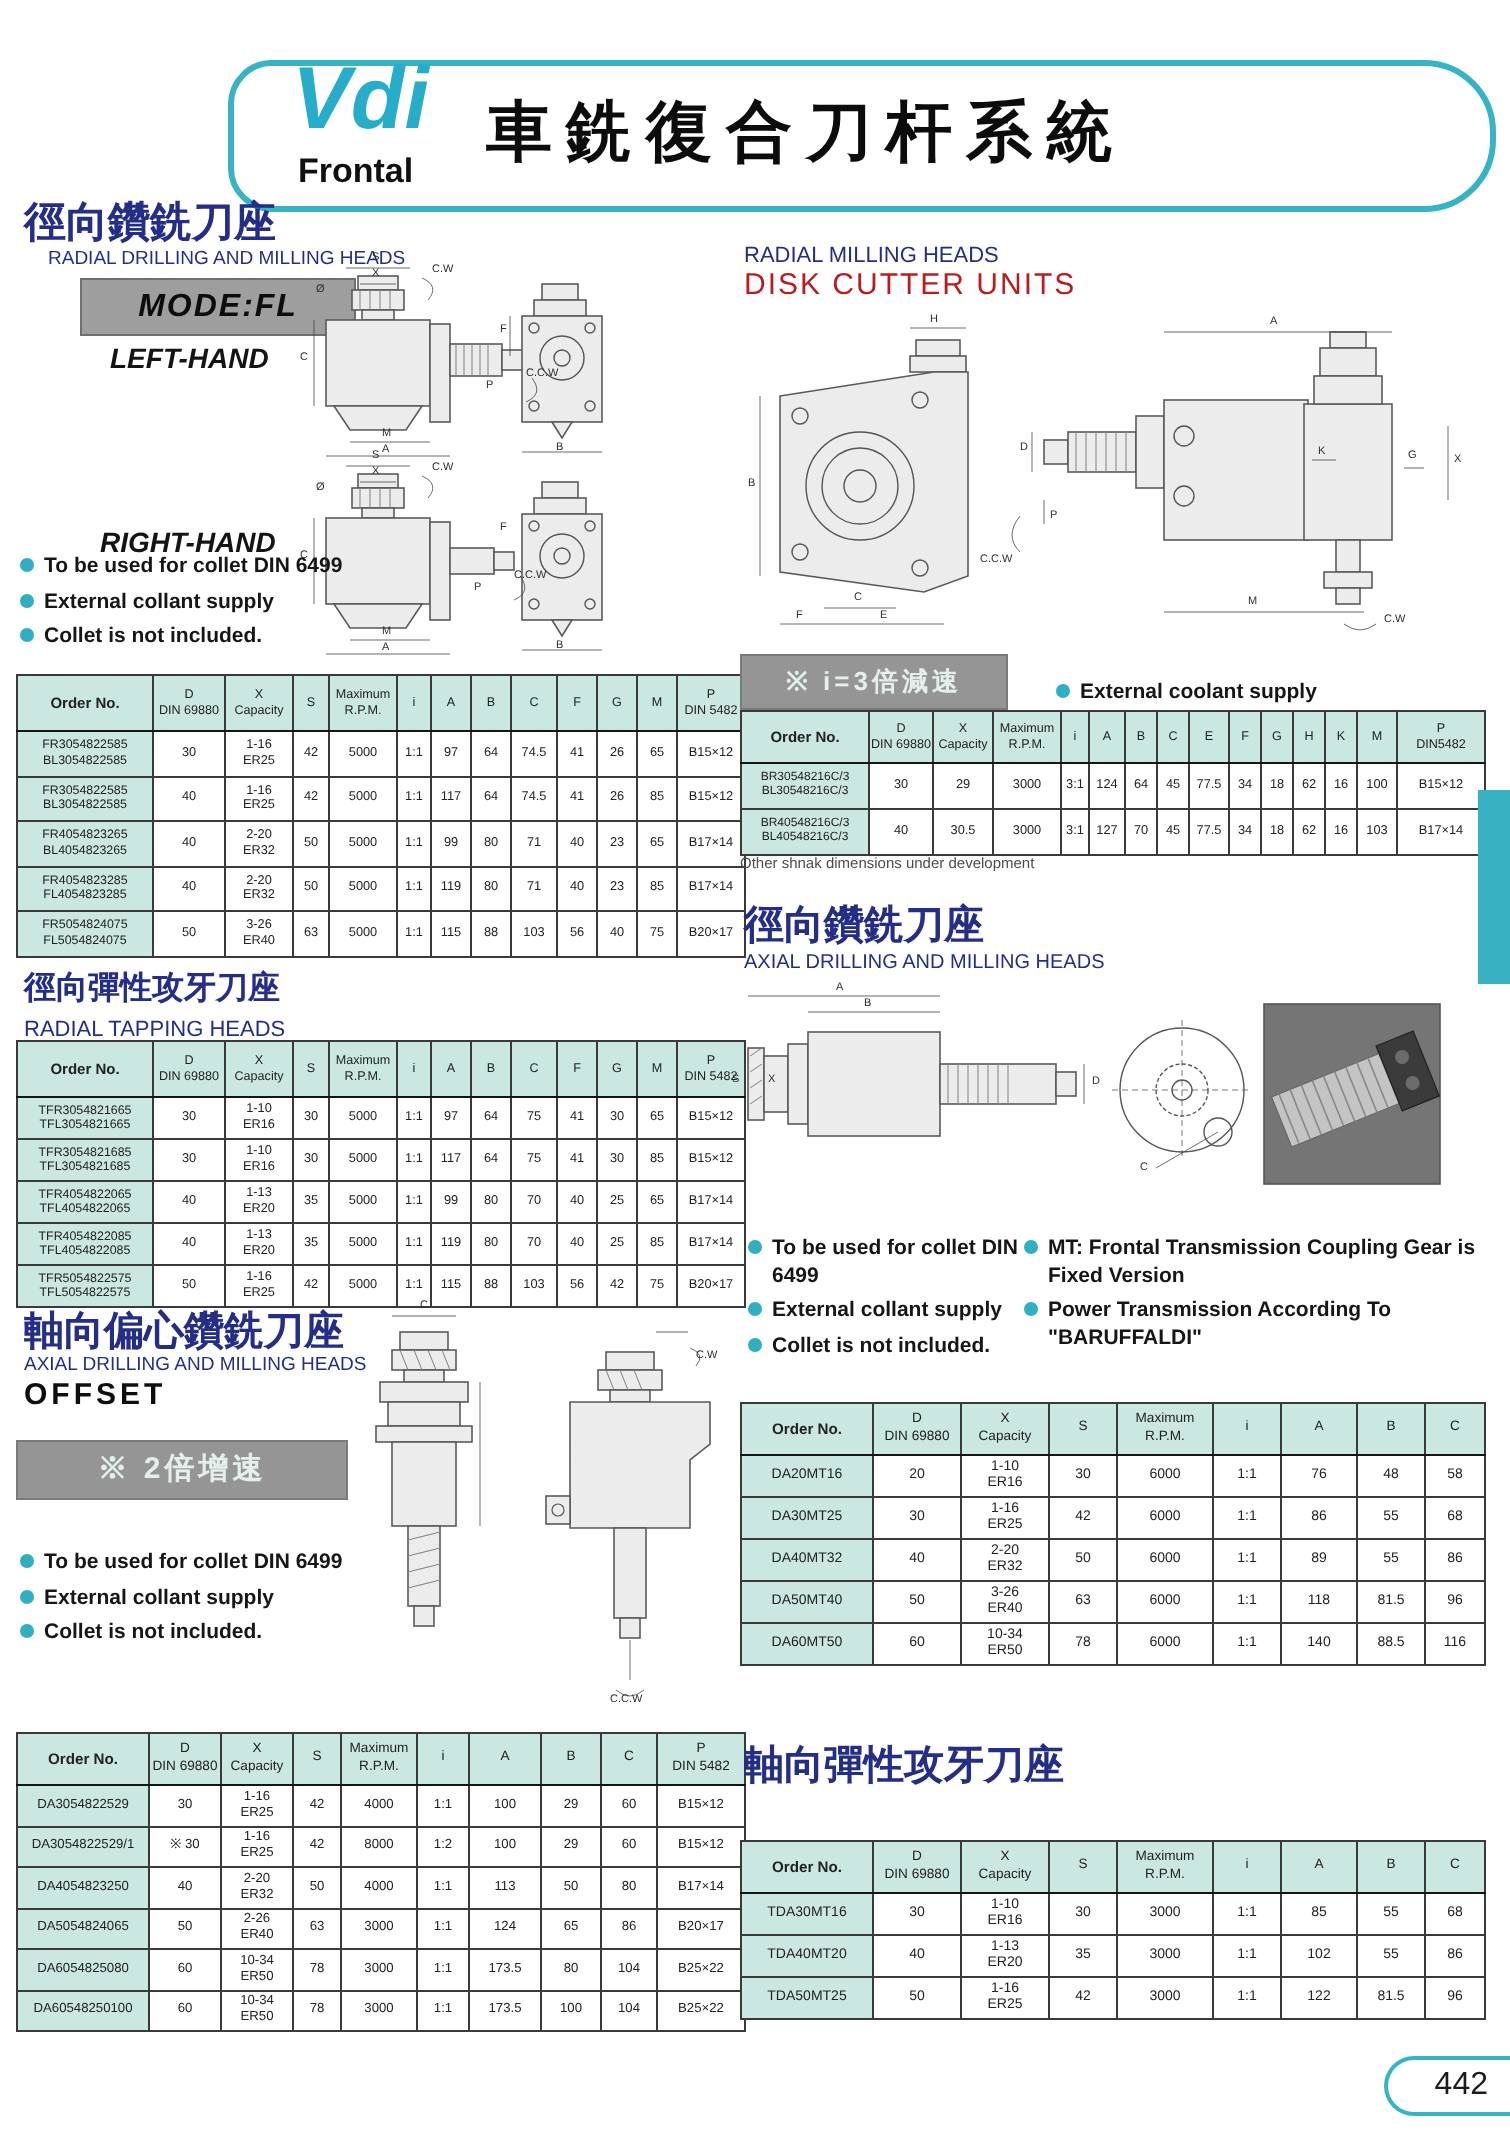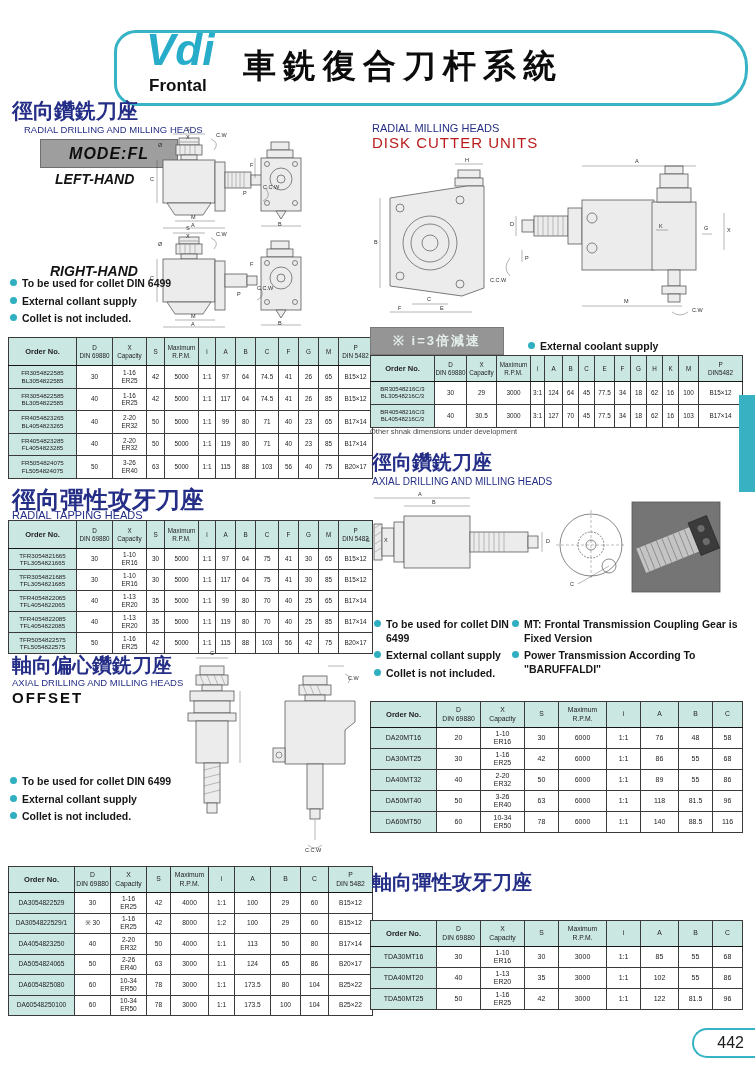--- a/index.html
+++ b/index.html
@@ -313,21 +313,21 @@
           <td>88</td>
           <td>103</td>
           <td>56</td>
           <td>40</td>
           <td>75</td>
           <td>B20×17</td>
         </tr>
       </tbody>
     </table>
 
-  <div class="abs zh" style="left:12px;top:484px;font-size:24px">徑向彈性攻牙刀座</div>
+  <div class="abs zh" style="left:12px;top:484px;font-size:16px">徑向彈性攻牙刀座</div>
   <div class="abs en" style="left:12px;top:509px;font-size:11px">RADIAL TAPPING HEADS</div>
   <table class="tbl" id="table3" style="left:8px;top:520px">
       <colgroup>
         <col style="width: 68px;">
         <col style="width: 36px;">
         <col style="width: 34px;">
         <col style="width: 18px;">
         <col style="width: 34px;">
         <col style="width: 17px;">
         <col style="width: 20px;">
@@ -430,20 +430,21 @@
           <td>42</td>
           <td>75</td>
           <td>B20×17</td>
         </tr>
       </tbody>
     </table>
 
   <div class="abs zh" style="left:12px;top:652px;font-size:20px">軸向偏心鑽銑刀座</div>
   <div class="abs en" style="left:12px;top:677px;font-size:9.5px">AXIAL DRILLING AND MILLING HEADS</div>
   <div class="abs" style="left:12px;top:689px;font-size:15px;font-weight:bold;color:#0e0e0e;letter-spacing:2px">OFFSET</div>
+  <div class="abs badge" style="left:8px;top:720px;width:164px;height:28px;font-size:15px;line-height:28px">※  2倍增速</div>
   <div class="abs bullets" style="left:10px;top:775px;width:185px">
       <div class="bullet-item">
         <span class="dot"></span>
         <span>To be used for collet DIN 6499</span>
       </div>
       <div class="bullet-item">
         <span class="dot"></span>
         <span>External collant supply</span>
       </div>
       <div class="bullet-item">

